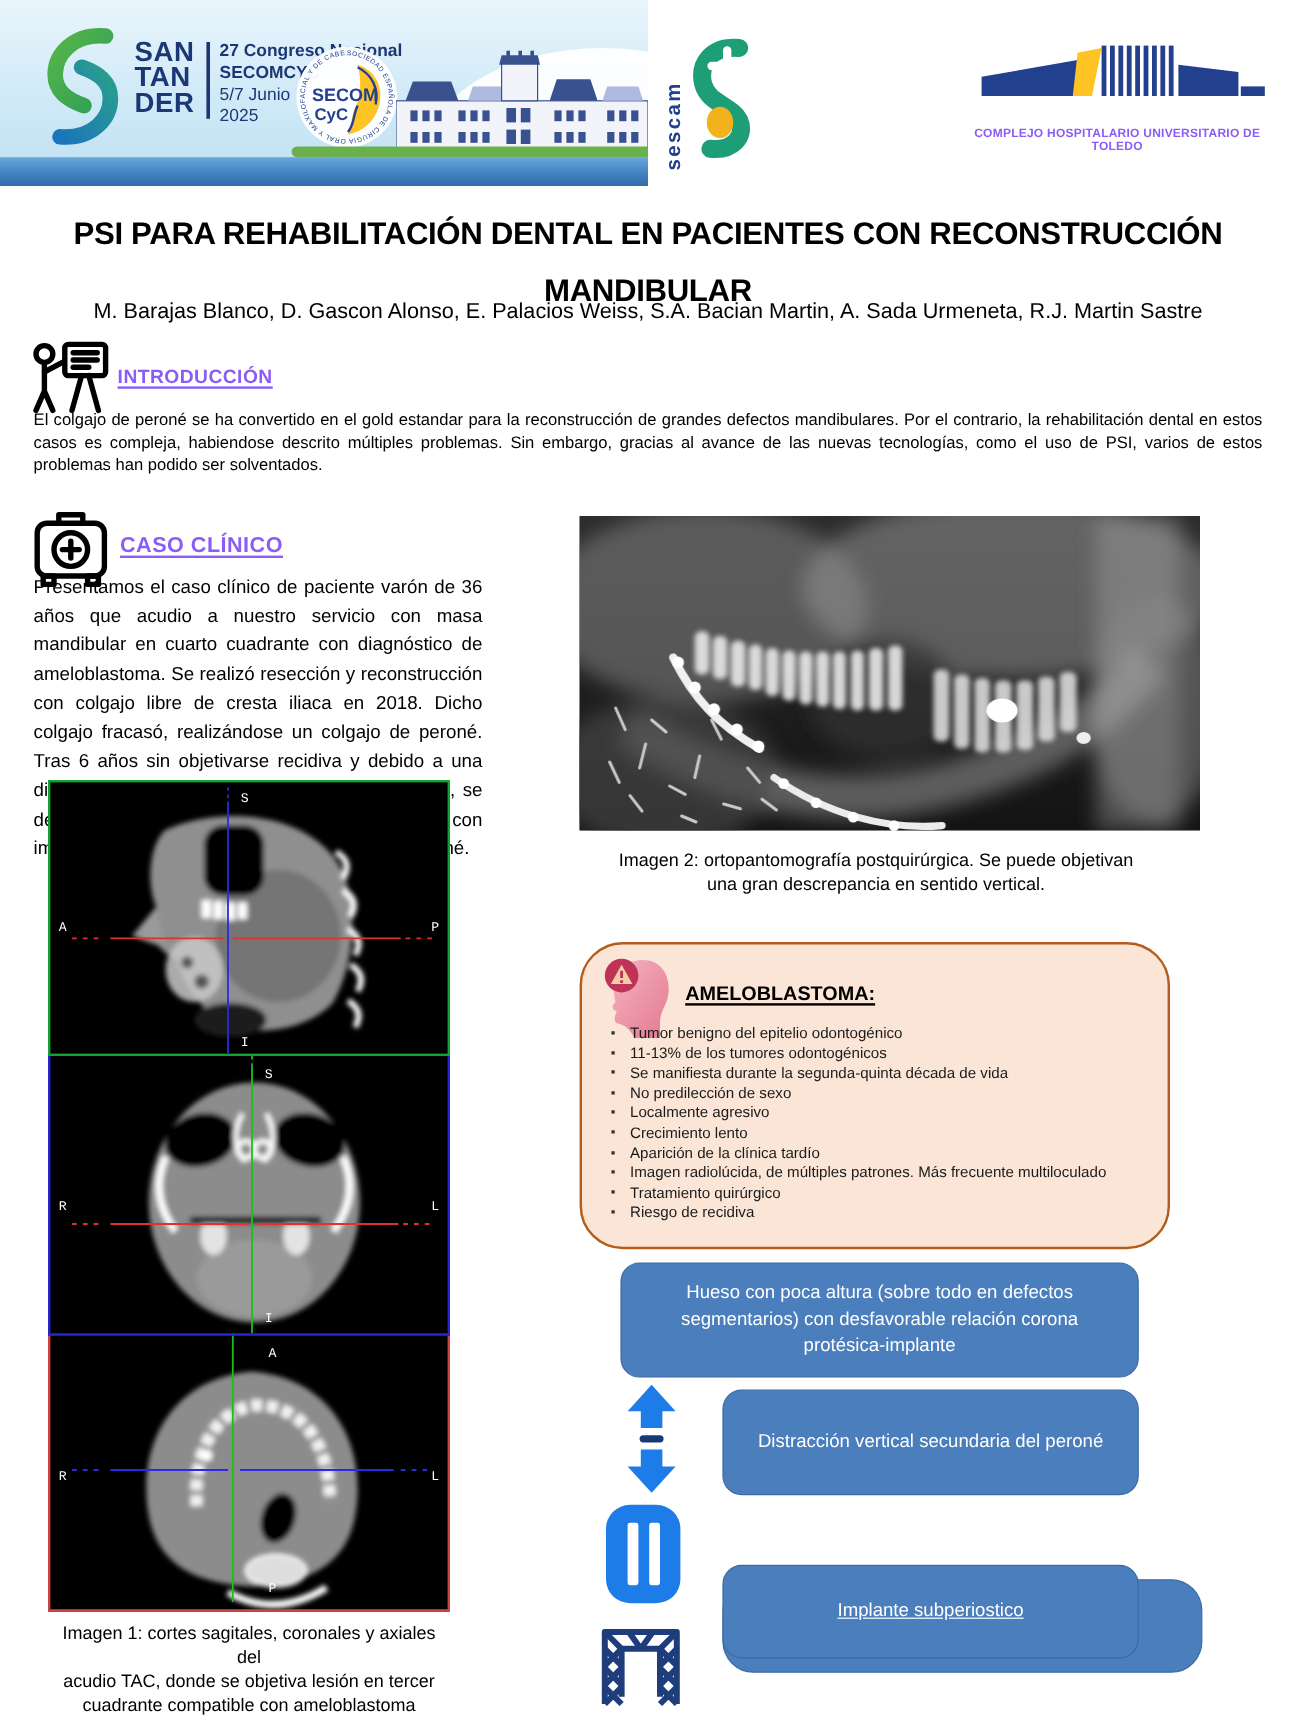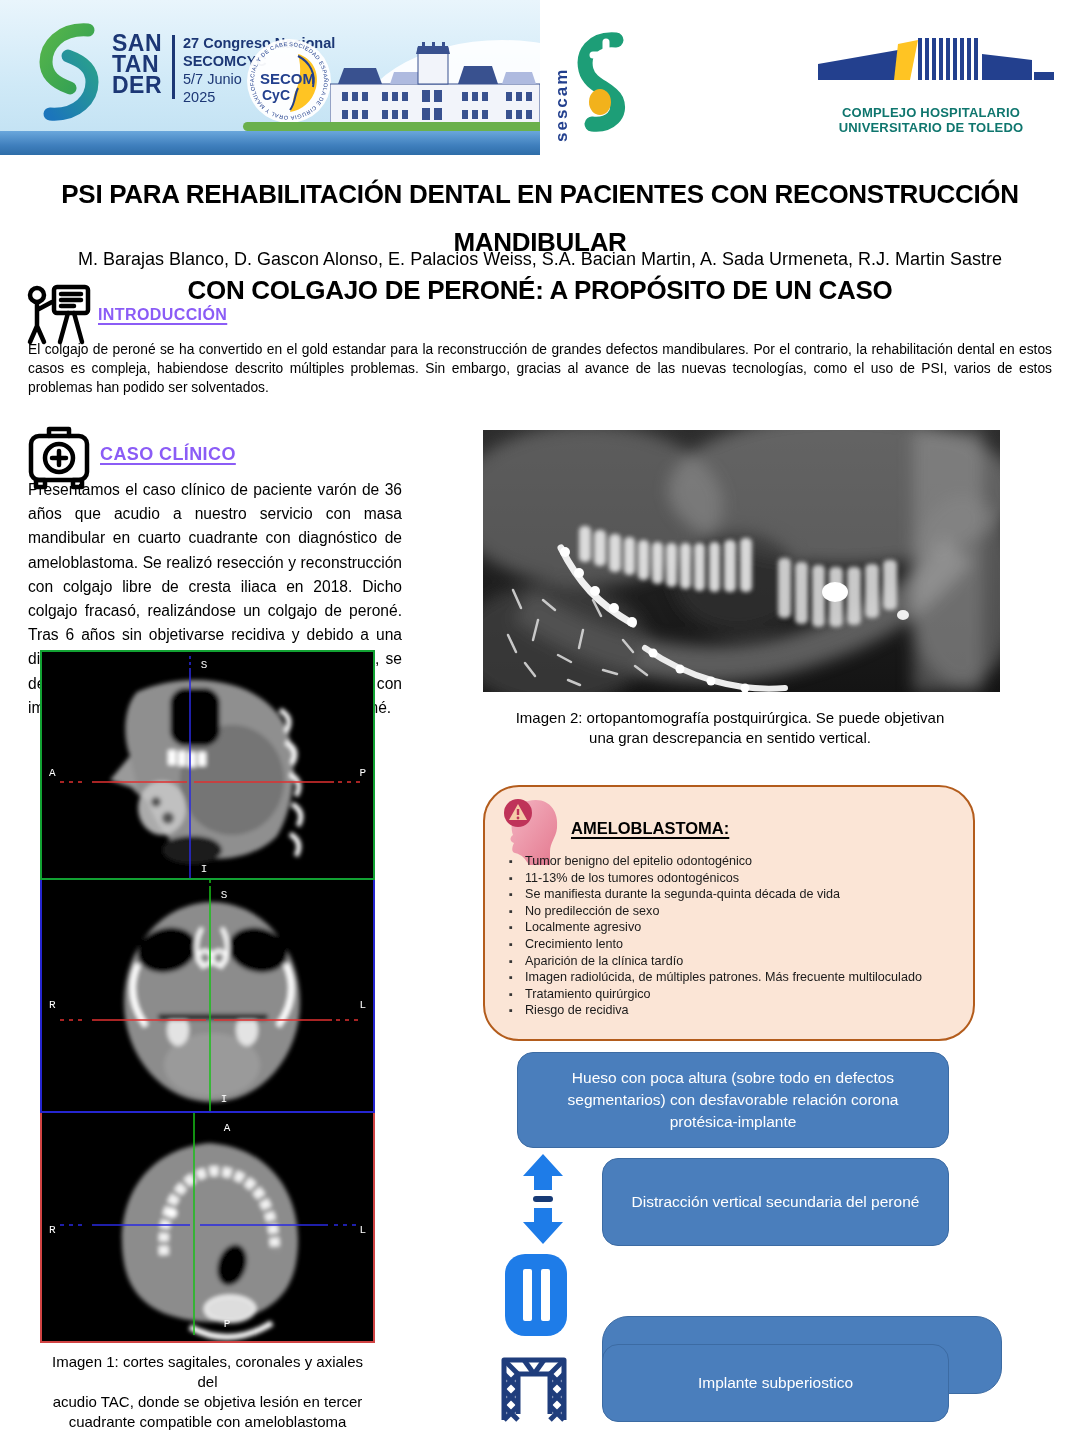--- a/index.html
+++ b/index.html
@@ -19,21 +19,21 @@
          border-radius:8px 0 0 8px;}
   .city{position:absolute;left:112px;top:33px;font-weight:bold;font-size:23px;line-height:21px;
         letter-spacing:.5px;color:#1c3775;}
   .vdivider{position:absolute;left:172px;top:35px;width:3px;height:64px;background:#1c3775;}
   .event{position:absolute;left:183px;top:34px;color:#1c3775;font-size:14.5px;line-height:18px;}
   .event .b{font-weight:bold;}
   .sescam-text{position:absolute;left:552px;top:30px;height:112px;width:22px;
                writing-mode:vertical-rl;transform:rotate(180deg);
                font-weight:bold;font-size:17px;letter-spacing:2px;color:#23408e;}
   .toledo{position:absolute;left:795px;top:34px;width:272px;text-align:center;}
-  .toledo-label{font-size:13px;font-weight:bold;color:#0f766e;letter-spacing:.2px;margin-top:3px;}
+  .toledo-label{font-size:10px;font-weight:bold;color:#8b5cf6;letter-spacing:.2px;margin-top:3px;}
 
   
   .title{position:absolute;left:0;top:170px;width:1080px;text-align:center;font-weight:bold;
          font-size:26px;line-height:48px;letter-spacing:-.3px;color:#000;}
   .authors{position:absolute;left:0;top:249px;width:1080px;text-align:center;font-size:18px;color:#000;}
 
   
   .sec-head{position:absolute;font-weight:bold;color:#8b5cf6;text-decoration:underline;
             text-underline-offset:3px;text-decoration-thickness:2px;}
   .intro-head{left:98px;top:306px;font-size:16px;letter-spacing:.4px;}
@@ -63,21 +63,21 @@
   .amelo li{font-size:12.6px;line-height:16.6px;color:#1a1a1a;padding-left:18px;position:relative;}
   .amelo li::before{content:"▪";position:absolute;left:2px;top:0;color:#333;font-size:11px;}
 
   
   .flowbox{position:absolute;background:#4a7ebc;border:1px solid #3c6ba3;border-radius:16px;
            color:#fff;display:flex;align-items:center;justify-content:center;text-align:center;
            font-size:15.5px;line-height:22px;padding:6px 24px;box-sizing:border-box;margin-left:12px;}
   .fb1{left:505px;top:1052px;width:432px;height:96px;}
   .fb2{left:590px;top:1158px;width:347px;height:88px;}
   .fb3{left:590px;top:1316px;width:400px;height:78px;border-radius:26px;}
-  .fb4{left:590px;top:1344px;width:347px;height:78px;}
+  .fb4{left:590px;top:1304px;width:347px;height:78px;text-decoration:underline;}
   .pause-icon{position:absolute;left:505px;top:1254px;width:62px;height:82px;background:#1e7ce8;
               border-radius:20px;display:flex;align-items:center;justify-content:center;gap:9px;}
   .pause-icon i{display:block;width:9px;height:52px;background:#fff;border-radius:2px;}
 </style>
 </head>
 <body>
 
 <div class="poster">
 
   <header class="banner">
@@ -202,21 +202,20 @@
         </g>
         <polygon points="176,20 226,26 226,46 176,46" fill="#23408e"></polygon>
         <rect x="228" y="38" width="20" height="8" fill="#23408e"></rect>
       </svg>
       <div class="toledo-label">COMPLEJO HOSPITALARIO UNIVERSITARIO DE TOLEDO</div>
     </div>
   </header>
 
   <h1 class="title" style="margin:0">
     <span style="display:block">PSI PARA REHABILITACIÓN DENTAL EN PACIENTES CON RECONSTRUCCIÓN MANDIBULAR</span>
-    <span style="display:block">CON COLGAJO DE PERONÉ: A PROPÓSITO DE UN CASO</span>
   </h1>
   <div class="authors">M. Barajas Blanco, D. Gascon Alonso, E. Palacios Weiss, S.A. Bacian Martin, A. Sada Urmeneta, R.J. Martin Sastre</div>
 
   <svg class="abs" style="left:24px;top:282px" width="68" height="66" viewBox="0 0 68 66">
     <g fill="none" stroke="#000" stroke-width="4.5" stroke-linecap="round" stroke-linejoin="round">
       <rect x="30" y="5" width="34" height="26" rx="3"></rect>
       <line x1="37" y1="12" x2="57" y2="12"></line>
         <line x1="37" y1="18" x2="57" y2="18"></line>
         <line x1="37" y1="24" x2="50" y2="24"></line>
       <circle cx="13" cy="13" r="7"></circle>

